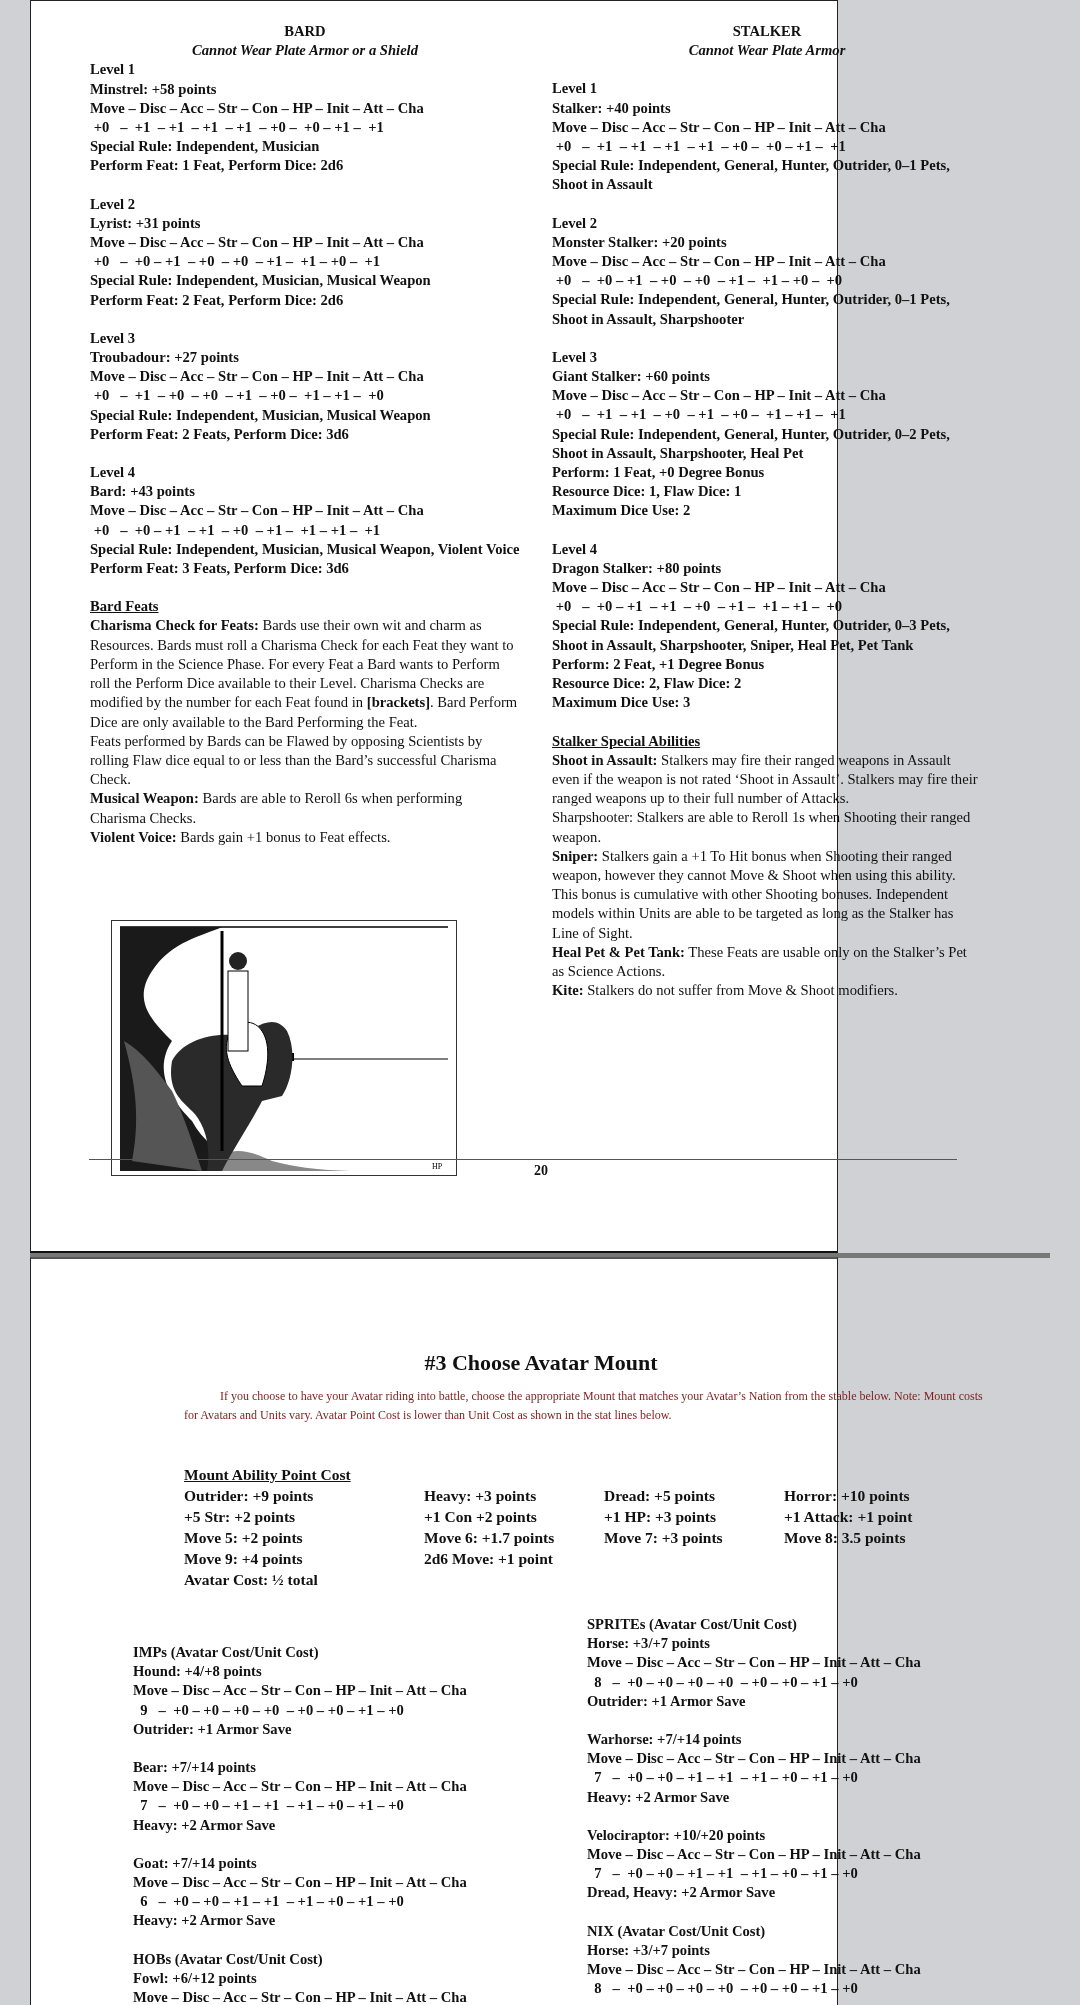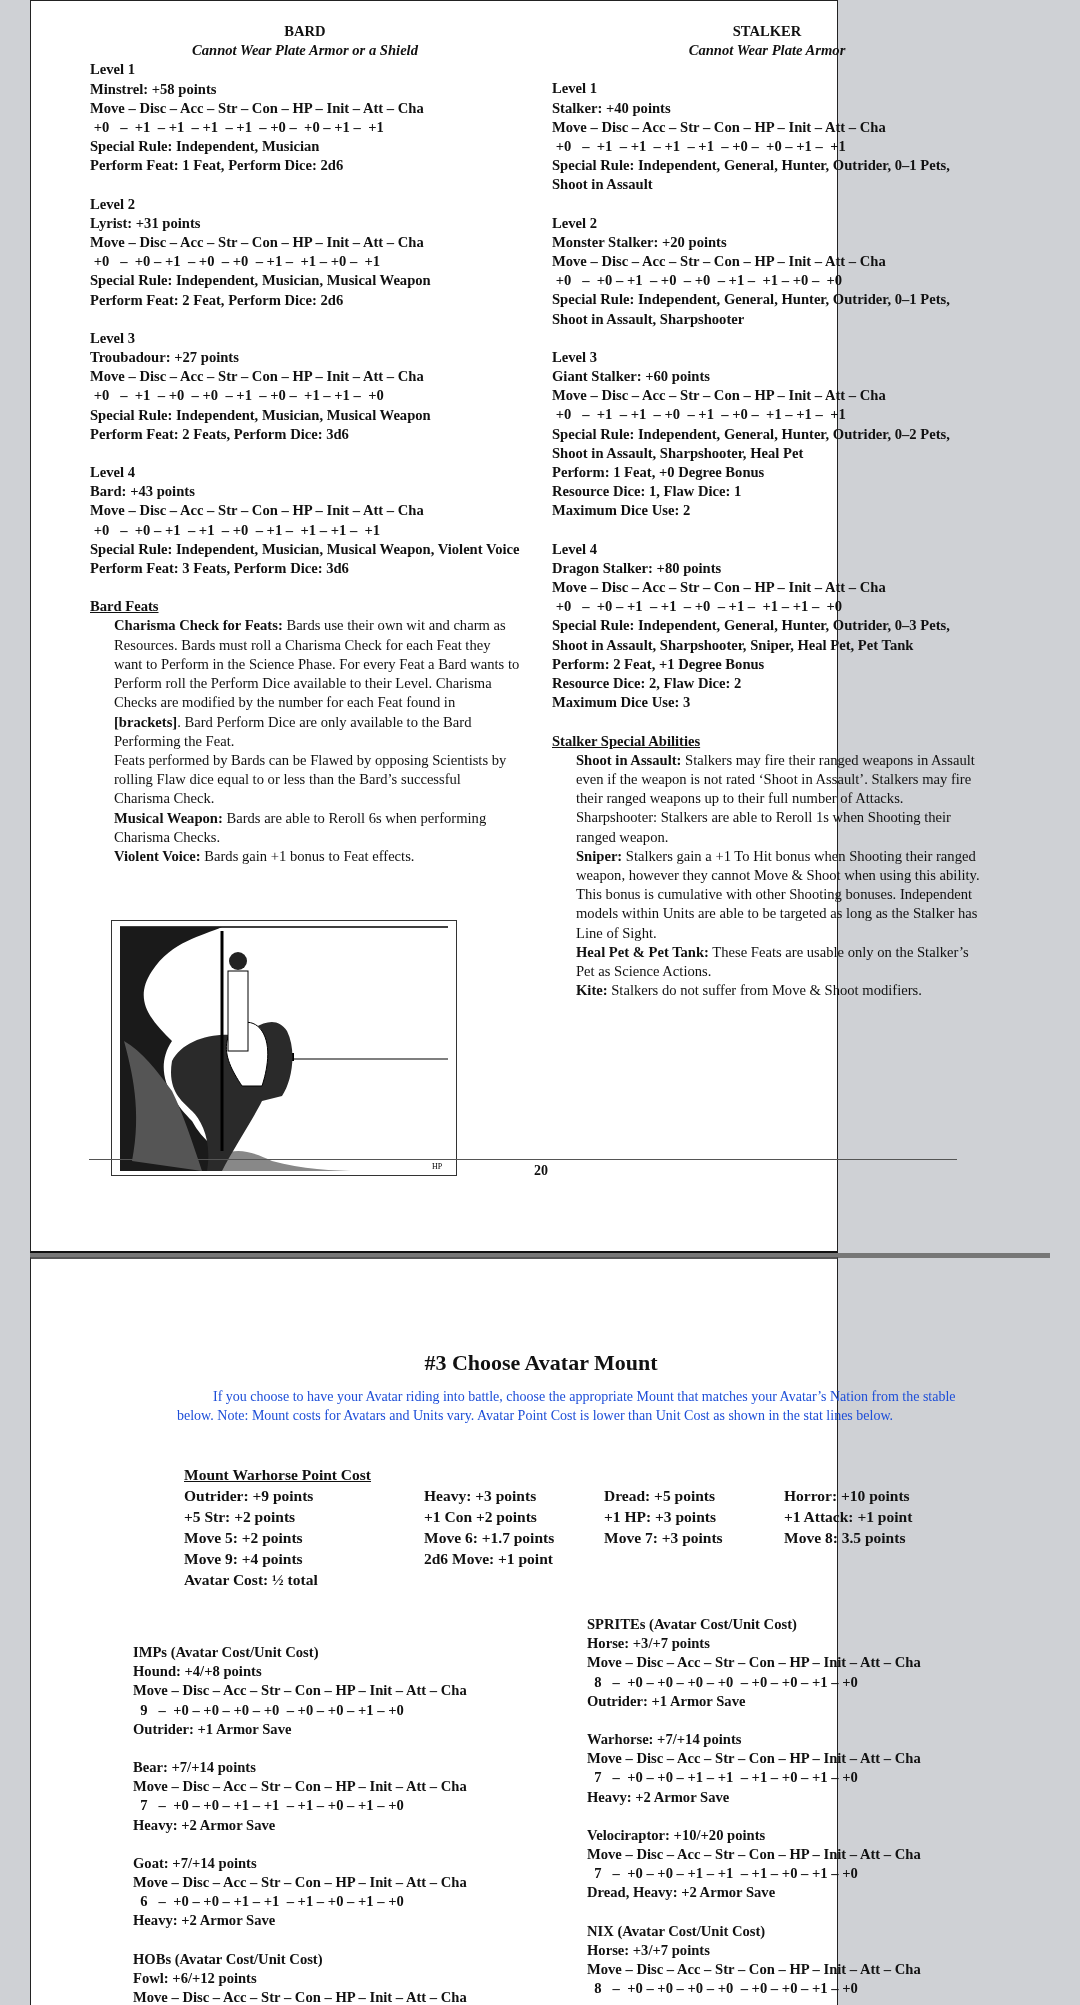--- a/index.html
+++ b/index.html
@@ -22,32 +22,32 @@
 
   .col { position: absolute; font-size: 14.6px; line-height: 19.2px; }
   #bard-col { left: 59px; top: 21px; width: 430px; }
   #stalker-col { left: 521px; top: 21px; width: 430px; }
   .class-head { text-align: center; font-weight: bold; font-size: 14.6px; }
   .class-sub { text-align: center; font-style: italic; font-weight: bold; }
   .b { font-weight: bold; }
   .statrow { font-weight: bold; white-space: pre; }
   .gap { height: 19px; }
   .u { text-decoration: underline; font-weight: bold; }
-  .para { font-weight: normal; margin-left: 24px; }
+  .para { font-weight: normal; }
 
   .illus {
     position: absolute; left: 80px; top: 903px; width: 346px; height: 256px;
     border: 1px solid #333; box-sizing: border-box; background:#fff; overflow:hidden;margin-top:16px;
   }
   .footer-rule { position: absolute; left: 58px; top: 1158px; width: 868px; height: 1px; background:#555; }
   .page-num { position: absolute; left: 0; width: 1020px; top: 1162px; text-align:center; font-weight:bold; font-size:14px; }
 
   
   .p2-title { position:absolute; left:0; width:1020px; top:91px; text-align:center; font-weight:bold; font-size:22px; }
-  .p2-intro { position:absolute; left:146px; width:800px; top:128px; font-size:14px; line-height:19px; text-indent:36px; color:#1d4ed8; }
+  .p2-intro { position:absolute; left:153px; width:800px; top:128px; font-size:12px; line-height:19px; text-indent:36px; color:#7f1d1d; }
   .cost-block { position:absolute; left:153px; top:205px; width:820px; font-weight:bold; font-size:15.5px; line-height:21px; }
   .cost-head { text-decoration: underline; }
   .cost-grid { display:grid; grid-template-columns: 240px 180px 180px 200px; }
   .mount-col { position:absolute; font-weight:bold; font-size:14.6px; line-height:19.2px; }
   #mount-left { left: 102px; top: 356px; width: 440px; margin-top: 28px; }
   #mount-right { left: 556px; top: 356px; width: 440px; }
 </style>
 </head>
 <body>
 
@@ -162,21 +162,21 @@
   <div class="footer-rule"></div>
   <div class="page-num">20</div>
 </div>
 
 <div class="page-gap"></div>
 
 <div class="page" id="page2">
   <div class="p2-title">#3 Choose Avatar Mount</div>
   <div class="p2-intro">If you choose to have your Avatar riding into battle, choose the appropriate Mount that matches your Avatar’s Nation from the stable below. Note: Mount costs for Avatars and Units vary. Avatar Point Cost is lower than Unit Cost as shown in the stat lines below.</div>
   <div class="cost-block">
-    <div class="cost-head">Mount Warhorse Point Cost</div>
+    <div class="cost-head">Mount Ability Point Cost</div>
     <div class="cost-grid" id="cost-grid">
         <div>Outrider: +9 points</div>
         <div>Heavy: +3 points</div>
         <div>Dread: +5 points</div>
         <div>Horror: +10 points</div>
         <div>+5 Str: +2 points</div>
         <div>+1 Con +2 points</div>
         <div>+1 HP: +3 points</div>
         <div>+1 Attack: +1 point</div>
         <div>Move 5: +2 points</div>

